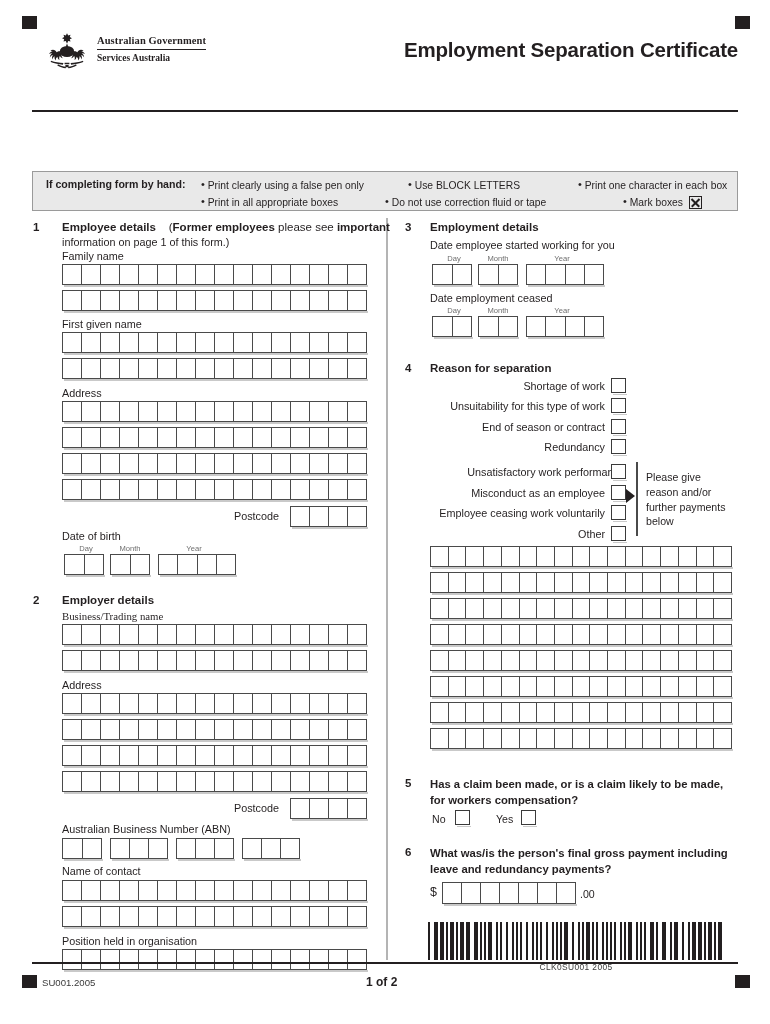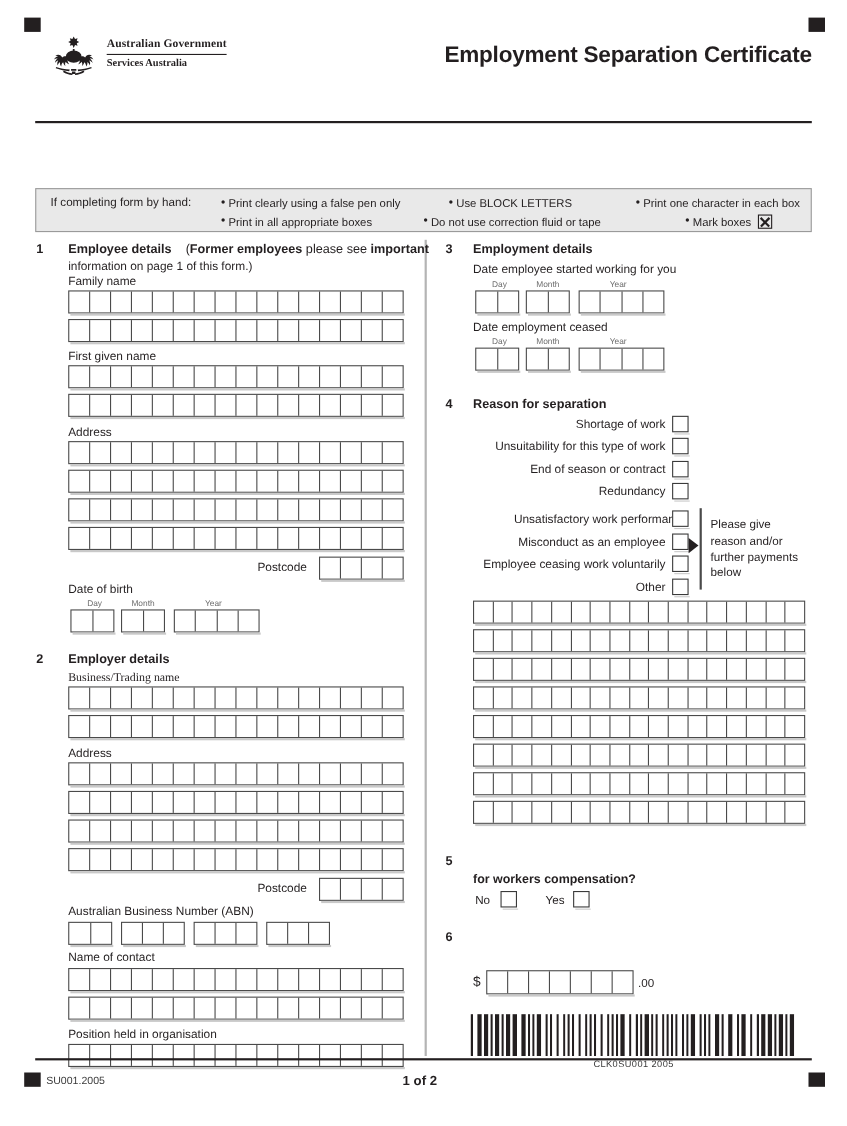--- a/index.html
+++ b/index.html
@@ -98,21 +98,21 @@
 
   
   .inst-band {
     position: absolute; left: 32px; top: 171px;
     width: 706px; height: 40px;
     background: #e9e9e9;
     border: 1px solid #9a9a9a;
   }
   .inst-label {
     position: absolute; left: 13px; top: 6px;
-    font-weight: normal; font-size: 10.6px; color: #231f20;
+    font-weight: bold; font-size: 10.6px; color: #231f20;
   }
   .inst-item {
     position: absolute;
     font-size: 10.3px; color: #231f20;
     white-space: nowrap;
   }
   .inst-item .bullet { font-size: 11px; vertical-align: 1px; }
   .r1 { top: 6px; }
   .r2 { top: 23px; }
   .c1 { left: 168px; }
@@ -973,29 +973,33 @@
       <div class="cell" style="flex: 1 1 0px;"></div>
       <div class="cell" style="flex: 1 1 0px;"></div>
       <div class="cell" style="flex: 1 1 0px;"></div>
       <div class="cell" style="flex: 1 1 0px;"></div>
       <div class="cell" style="flex: 1 1 0px;"></div>
       <div class="cell" style="flex: 1 1 0px;"></div>
     </div>
 
   <div class="secnum" style="left:405px; top:777px;">5</div>
   <div class="q-text" style="left:430px; top:777px; width:300px;">
-    <br>
+    <span>Has a claim been made, or is a claim likely to be made,</span><br>
     <span>for workers compensation?</span>
   </div>
   <div class="small-opt" style="left:432px; top:813px;">No</div>
   <div class="cbox" style="left:455px; top:810px;"></div>
   <div class="small-opt" style="left:496px; top:813px;">Yes</div>
   <div class="cbox" style="left:521px; top:810px;"></div>
 
   <div class="secnum" style="left:405px; top:846px;">6</div>
+  <div class="q-text" style="left:430px; top:846px; width:300px;">
+    <span>What was/is the person's final gross payment including</span><br>
+    <span>leave and redundancy payments?</span>
+  </div>
   <div class="dollar" style="left:430px; top:885px;">$</div>
   <div class="comb" id="s6-amount" style="left:442px; top:882px; width:134px; height:22px;">
       <div class="cell" style="flex: 1 1 0px;"></div>
       <div class="cell" style="flex: 1 1 0px;"></div>
       <div class="cell" style="flex: 1 1 0px;"></div>
       <div class="cell" style="flex: 1 1 0px;"></div>
       <div class="cell" style="flex: 1 1 0px;"></div>
       <div class="cell" style="flex: 1 1 0px;"></div>
       <div class="cell" style="flex: 1 1 0px;"></div>
     </div>

